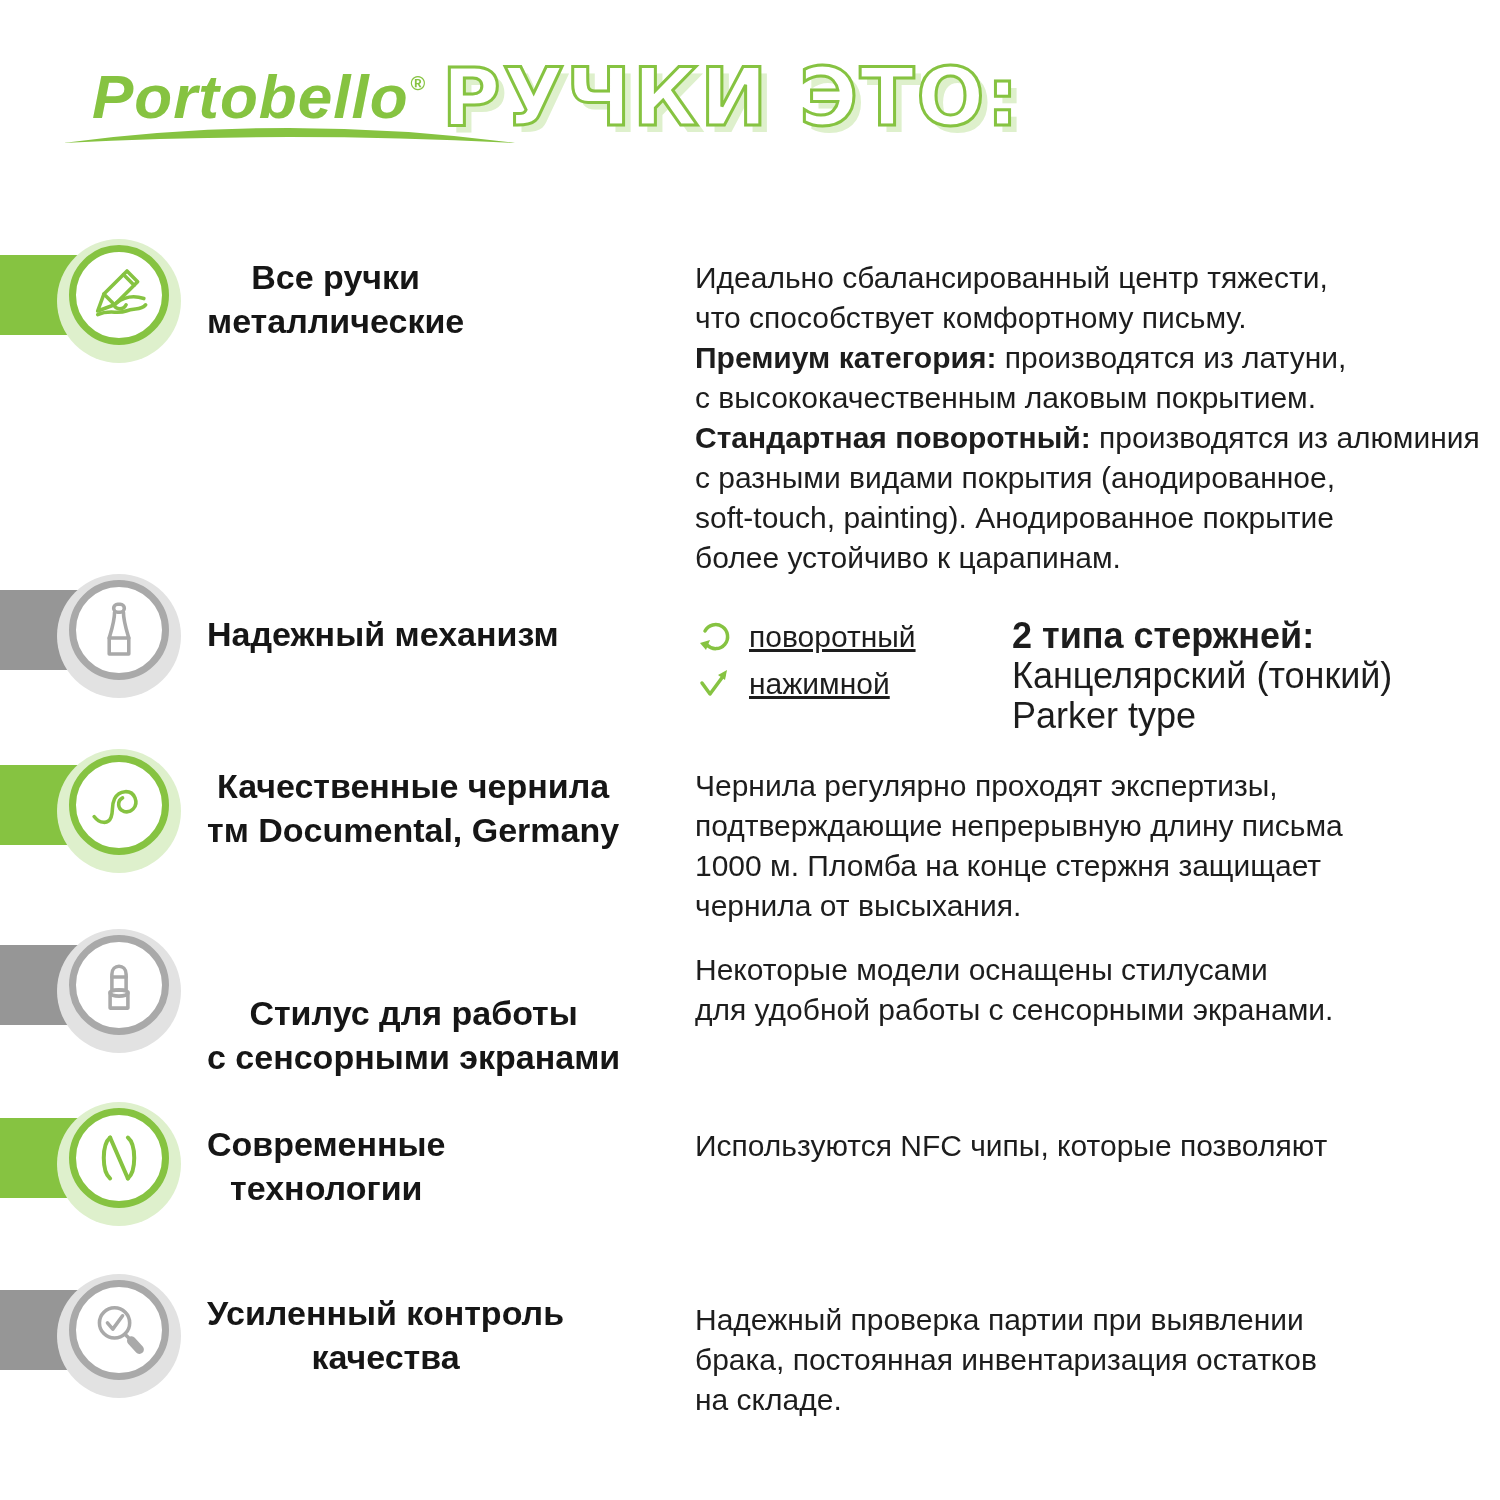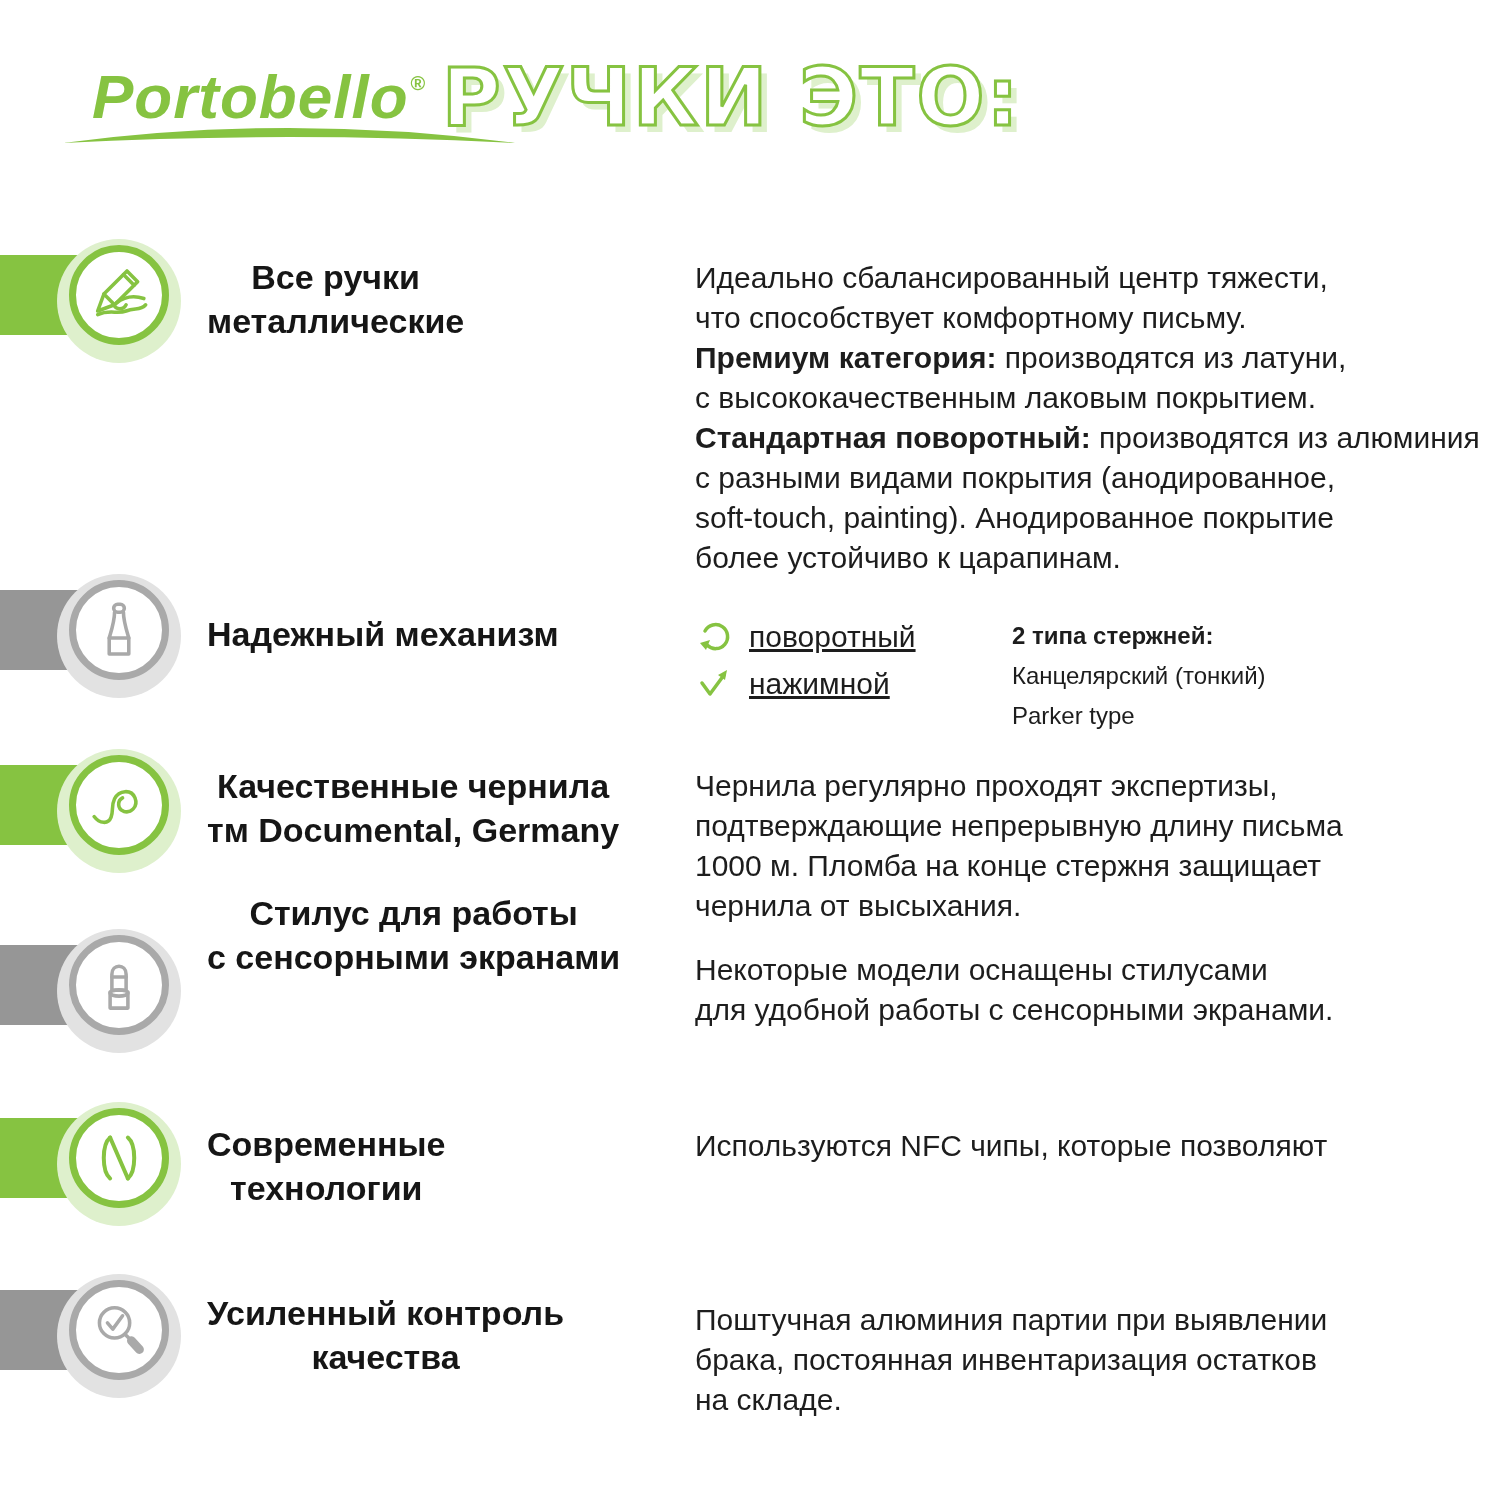--- a/index.html
+++ b/index.html
@@ -31,21 +31,21 @@
   .badge{position:absolute;left:69px;width:100px;height:100px;border-radius:50%;
          background:#fff;box-sizing:border-box;border:7px solid var(--green);
          display:flex;align-items:center;justify-content:center;}
   .badge.gray{border-color:var(--ring-gray);}
   .row-title{position:absolute;left:207px;font-size:34px;line-height:44px;
          font-weight:bold;color:#161616;text-align:center;}
   .row-body{position:absolute;left:695px;font-size:30px;line-height:40px;color:var(--text);}
   .row-body b{font-weight:bold;}
   .mech{position:absolute;left:697px;display:flex;align-items:center;gap:16px;
         font-size:30px;color:var(--text);height:44px;text-decoration:underline;}
-  .refills{position:absolute;left:1012px;font-size:24px;line-height:40px;color:var(--text);}
+  .refills{position:absolute;left:1012px;font-size:36px;line-height:40px;color:var(--text);}
   .refills b{font-weight:bold;}
   svg{display:block;}
 </style>
 </head>
 <body>
 
 <div class="page">
 
   <div class="logo"><span>Portobello</span><sup>®</sup></div>
   <svg class="logo-swoosh" width="462" height="26" viewBox="0 0 462 26">
@@ -141,21 +141,21 @@
     <div class="band gray" style="top:945px"></div>
     <div class="halo gray" style="top:929px"></div>
     <div class="badge gray" style="top:935px">
       <svg width="64" height="64" viewBox="0 0 72 72" fill="none" stroke="#A9A9A9" stroke-width="4" stroke-linecap="round" stroke-linejoin="round">
         <path d="M28,24 C28,12 44,12 44,24 V42 H28 Z"></path>
         <path d="M28,27 H44"></path>
         <path d="M26,44 V62 H46 V44"></path>
         <ellipse cx="36" cy="45" rx="10" ry="3.5"></ellipse>
       </svg>
     </div>
-    <div class="row-title" style="top:891px">
+    <div class="row-title" style="top:991px">
         <div>Стилус для работы</div>
         <div>с сенсорными экранами</div>
       </div>
     <div class="row-body" style="top:950px">
         <div>Некоторые модели оснащены стилусами</div>
         <div>для удобной работы с сенсорными экранами.</div>
       </div>
   </div>
 
   <div>
@@ -186,19 +186,19 @@
         <path d="M23,28 L29,35 L40,20"></path>
         <path d="M43,41 L47,45"></path>
         <path d="M50,48 L59,58" stroke-width="10"></path>
       </svg>
     </div>
     <div class="row-title" style="top:1291px">
         <div>Усиленный контроль</div>
         <div>качества</div>
       </div>
     <div class="row-body" style="top:1300px">
-        <div>Поштучная алюминия партии при выявлении</div>
+        <div>Надежный проверка партии при выявлении</div>
         <div>брака, постоянная инвентаризация остатков</div>
         <div>на складе.</div>
       </div>
   </div>
 
 </div>
 
 </body></html>

